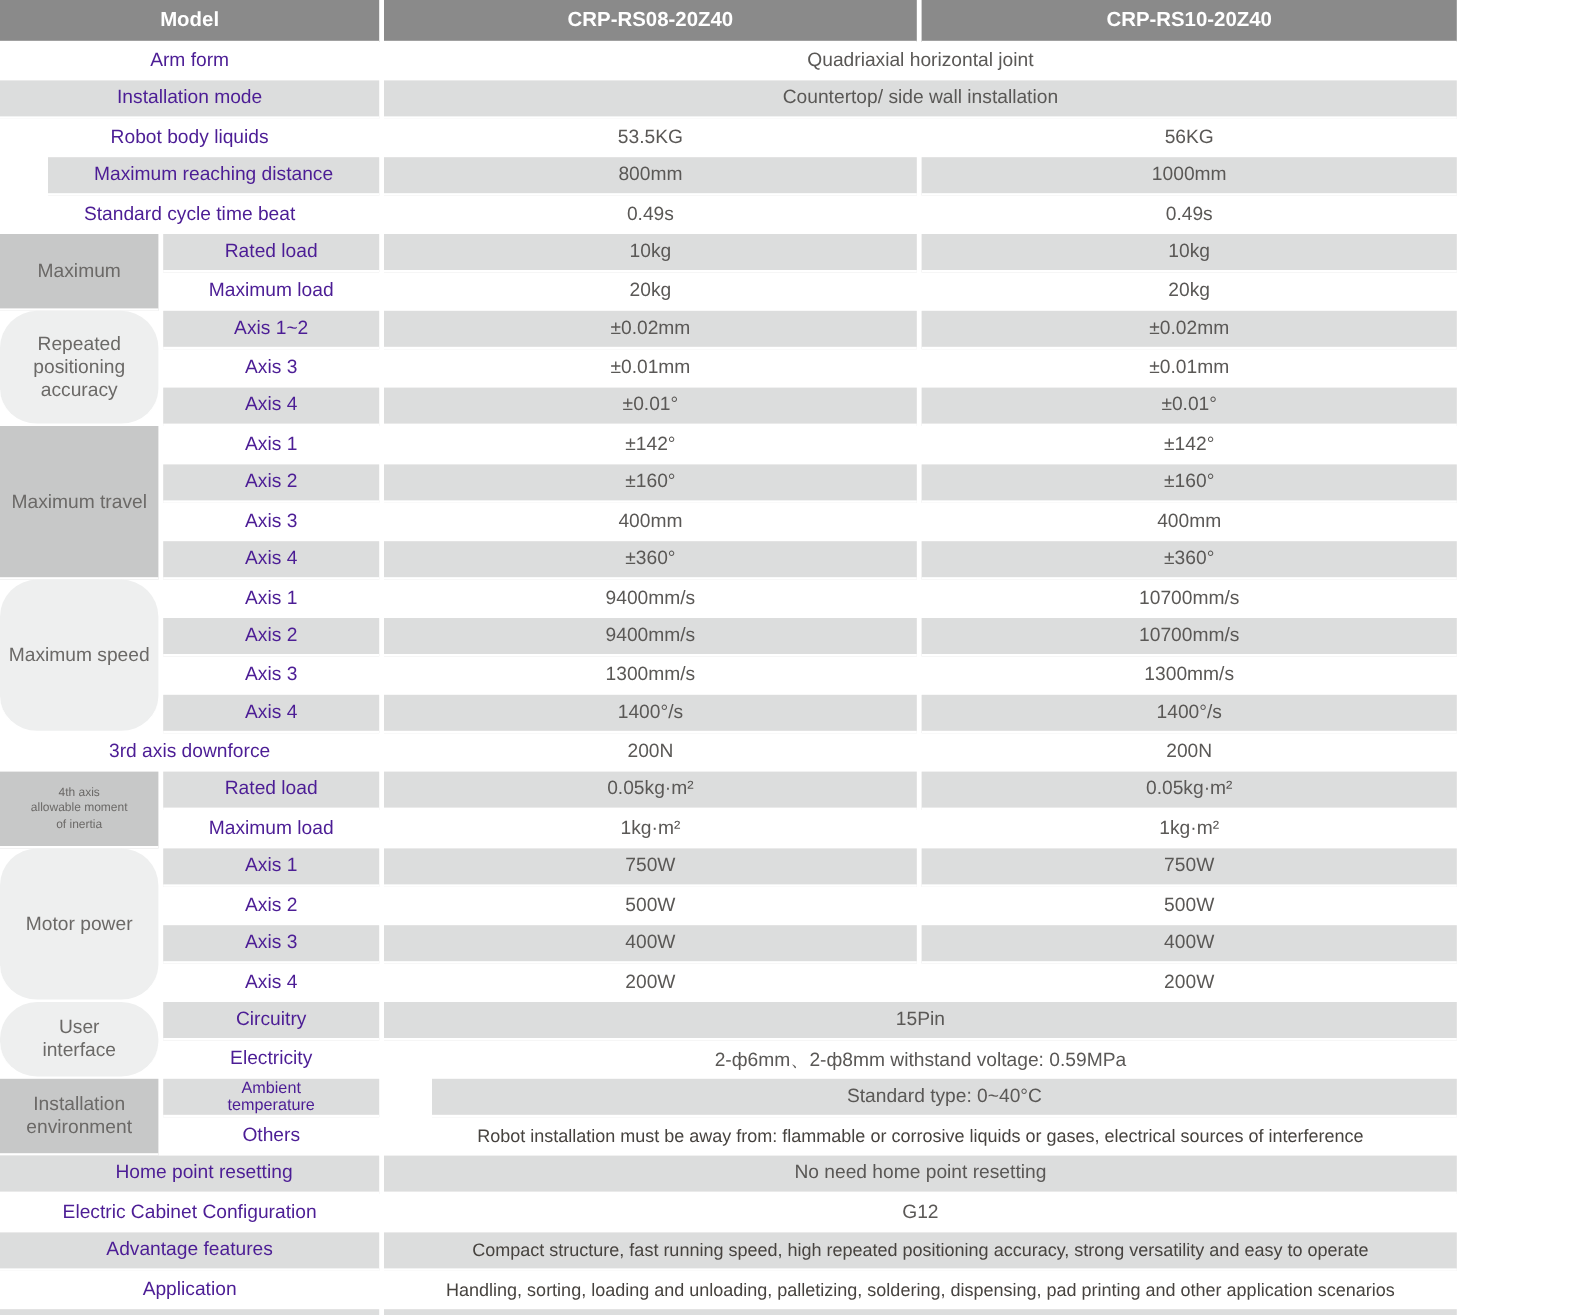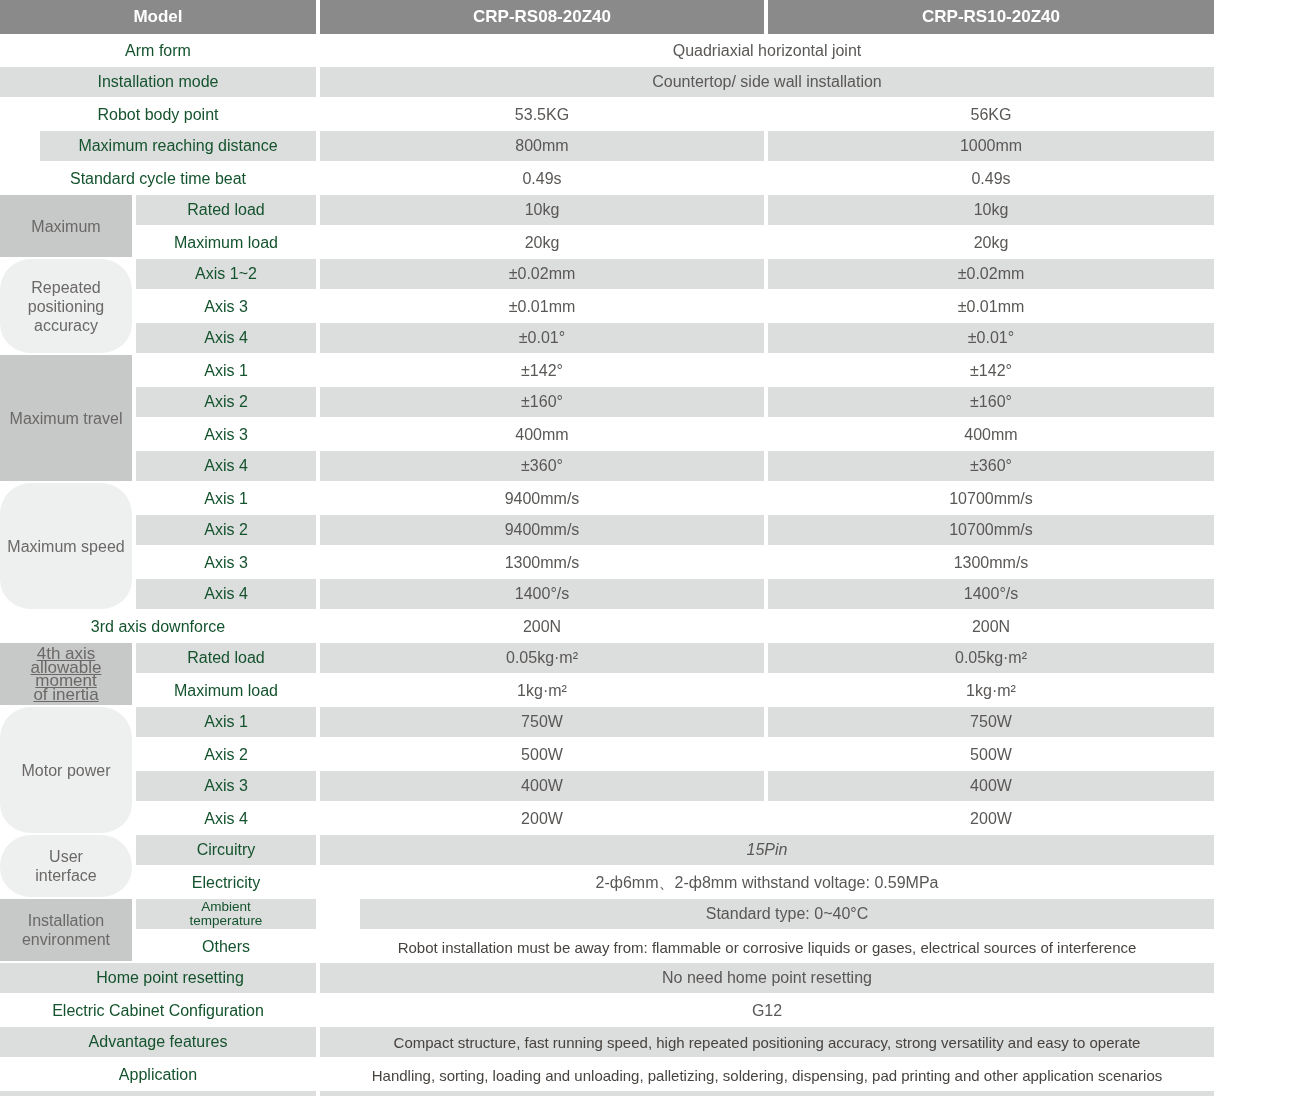--- a/index.html
+++ b/index.html
@@ -23,38 +23,38 @@
     overflow:hidden;
     padding:0 4px;
   }
   .header{
     background:#8a8a8a;color:#ffffff;font-weight:bold;font-size:17px;
     border-bottom:1px solid #ffffff;
   }
   .bg-gray{background:#dcdddd;border-bottom:2px solid #ffffff;}
   .bg-medium{background:#c7c8c8;border-bottom:2px solid #ffffff;}
   .bg-light{background:#eeefef;border-bottom:2px solid #ffffff;border-radius:31px;}
-  .label{color:#14532d;}
+  .label{color:#4c1d95;}
   .group{color:#6b6967;line-height:19px;}
-  .group-small{font-size:17px;line-height:13.5px;text-decoration:underline;}
+  .group-small{font-size:10px;line-height:13.5px;}
   .sub-small{font-size:13.5px;line-height:14.5px;}
   .val-long{font-size:15px;color:#47433f;}
 </style>
 </head>
 <body>
 
 <div class="table" id="spec-table">
   <div class="cell header" style="grid-column:1 / 4;grid-row:1">Model</div>
   <div class="cell header" style="grid-column:5 / 6;grid-row:1">CRP-RS08-20Z40</div>
   <div class="cell header" style="grid-column:7 / 8;grid-row:1">CRP-RS10-20Z40</div>
 <div class="cell  label" style="grid-area: 2 / 1 / auto / 4;">Arm form</div>
     <div class="cell " style="grid-area: 2 / 5 / auto / 8;">Quadriaxial horizontal joint</div>
     <div class="cell bg-gray label" style="grid-area: 3 / 1 / auto / 4;">Installation mode</div>
     <div class="cell bg-gray" style="grid-area: 3 / 5 / auto / 8;">Countertop/ side wall installation</div>
-    <div class="cell  label" style="grid-area: 4 / 1 / auto / 4;">Robot body point</div>
+    <div class="cell  label" style="grid-area: 4 / 1 / auto / 4;">Robot body liquids</div>
     <div class="cell " style="grid-area: 4 / 5 / auto / 6;">53.5KG</div>
     <div class="cell " style="grid-area: 4 / 7 / auto / 8;">56KG</div>
     <div class="cell bg-gray label" style="grid-area: 5 / 1 / auto / 4; margin-left: 40px;">Maximum reaching distance</div>
     <div class="cell bg-gray" style="grid-area: 5 / 5 / auto / 6;">800mm</div>
     <div class="cell bg-gray" style="grid-area: 5 / 7 / auto / 8;">1000mm</div>
     <div class="cell  label" style="grid-area: 6 / 1 / auto / 4;">Standard cycle time beat</div>
     <div class="cell " style="grid-area: 6 / 5 / auto / 6;">0.49s</div>
     <div class="cell " style="grid-area: 6 / 7 / auto / 8;">0.49s</div>
     <div class="cell bg-gray label" style="grid-area: 7 / 3 / auto / 4;">Rated load</div>
     <div class="cell bg-gray" style="grid-area: 7 / 5 / auto / 6;">10kg</div>
@@ -120,21 +120,21 @@
     <div class="cell " style="grid-area: 24 / 5 / auto / 6;">500W</div>
     <div class="cell " style="grid-area: 24 / 7 / auto / 8;">500W</div>
     <div class="cell bg-gray label" style="grid-area: 25 / 3 / auto / 4;">Axis 3</div>
     <div class="cell bg-gray" style="grid-area: 25 / 5 / auto / 6;">400W</div>
     <div class="cell bg-gray" style="grid-area: 25 / 7 / auto / 8;">400W</div>
     <div class="cell  label" style="grid-area: 26 / 3 / auto / 4;">Axis 4</div>
     <div class="cell " style="grid-area: 26 / 5 / auto / 6;">200W</div>
     <div class="cell " style="grid-area: 26 / 7 / auto / 8;">200W</div>
     <div class="cell group bg-light" style="grid-area: 23 / 1 / 27 / 2;">Motor power</div>
     <div class="cell bg-gray label" style="grid-area: 27 / 3 / auto / 4;">Circuitry</div>
-    <div class="cell bg-gray" style="grid-area: 27 / 5 / auto / 8; font-style: italic;">15Pin</div>
+    <div class="cell bg-gray" style="grid-area: 27 / 5 / auto / 8;">15Pin</div>
     <div class="cell  label" style="grid-area: 28 / 3 / auto / 4;">Electricity</div>
     <div class="cell " style="grid-area: 28 / 5 / auto / 8;">2-ф6mm、2-ф8mm withstand voltage: 0.59MPa</div>
     <div class="cell group bg-light" style="grid-area: 27 / 1 / 29 / 2;">User
 interface</div>
     <div class="cell bg-gray label sub-small" style="grid-area: 29 / 3 / auto / 4;">Ambient
 temperature</div>
     <div class="cell bg-gray" style="grid-area: 29 / 5 / auto / 8; margin-left: 40px;">Standard type:  0~40°C</div>
     <div class="cell  label" style="grid-area: 30 / 3 / auto / 4;">Others</div>
     <div class="cell  val-long" style="grid-area: 30 / 5 / auto / 8;">Robot installation must be away from: flammable or corrosive liquids or gases, electrical sources of interference</div>
     <div class="cell group bg-medium" style="grid-area: 29 / 1 / 31 / 2;">Installation

